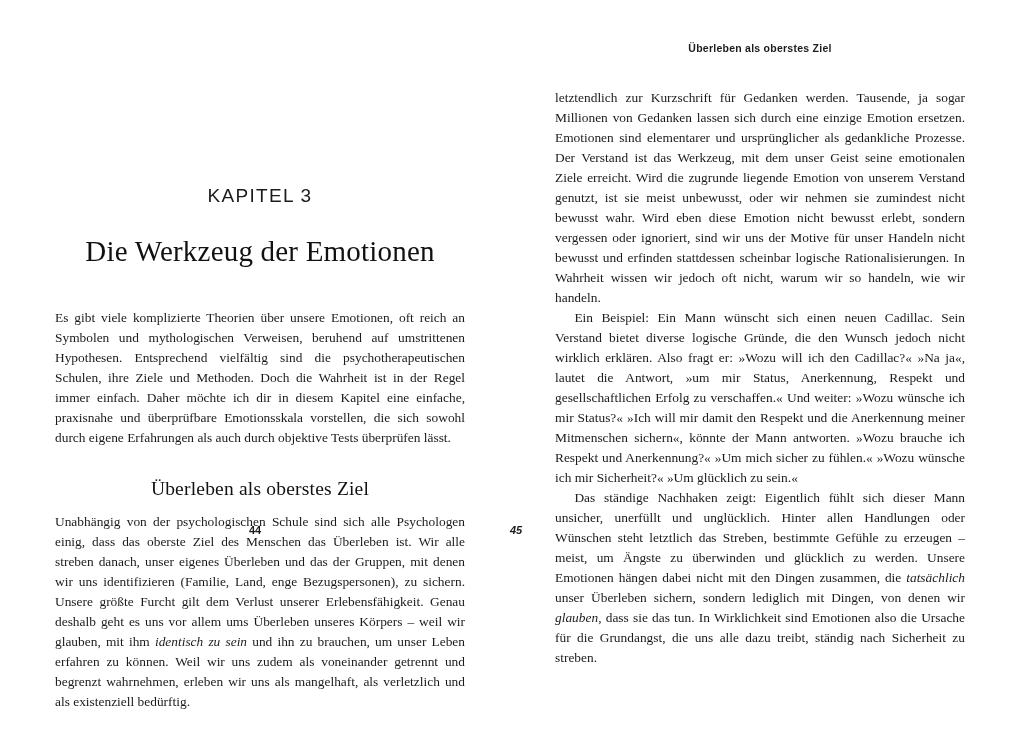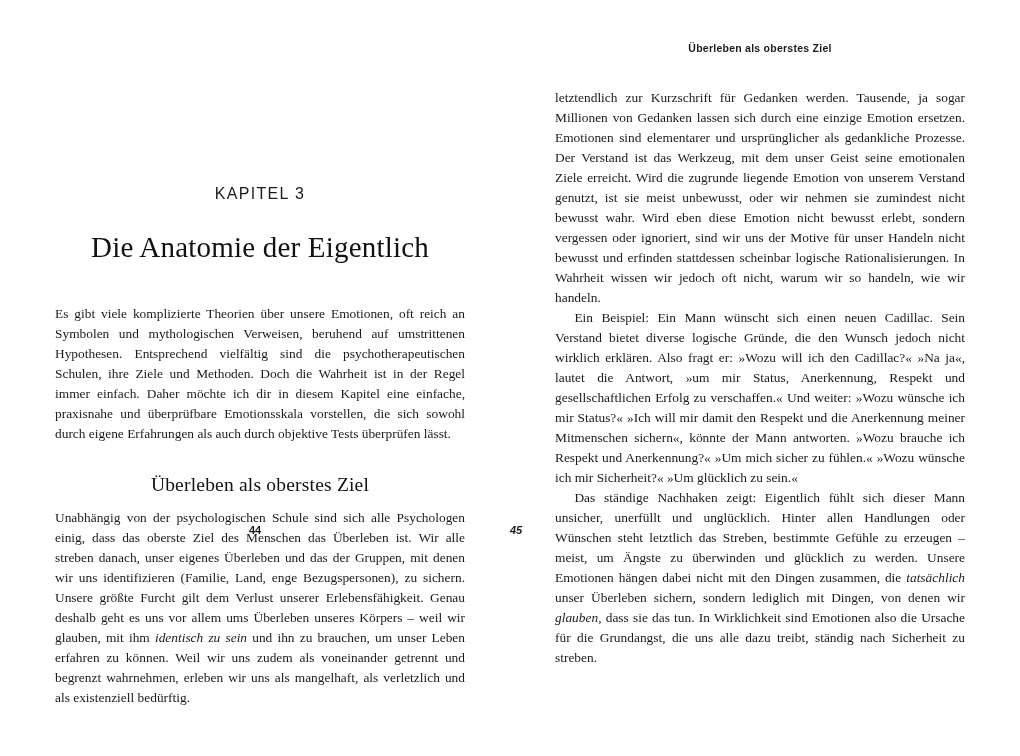--- a/index.html
+++ b/index.html
@@ -66,21 +66,21 @@
   .content-right {
     position: absolute;
     top: 88px;
     left: 45px;
     width: 410px;
   }
 
   .chapter-label {
     font-family: "Liberation Sans", "DejaVu Sans", sans-serif;
     font-weight: normal;
-    font-size: 16px;
+    font-size: 19px;
     letter-spacing: 1.3px;
     text-align: center;
     color: #1b1b1b;
     margin: 0 0 28px 0;
   }
   .chapter-title {
     font-family: "Liberation Serif", "DejaVu Serif", serif;
     font-weight: normal;
     font-size: 29px;
     line-height: 1.15;
@@ -117,21 +117,21 @@
 <body>
 
 <div class="spread">
 
   <div class="page page-left">
 
     <div class="content-left">
 
       <div class="chapter-label">KAPITEL 3</div>
 
-      <h1 class="chapter-title">Die Anatomie der Eigentlich</h1>
+      <h1 class="chapter-title">Die Werkzeug der Emotionen</h1>
 
       <p class="body">Es gibt viele komplizierte Theorien über unsere Emotionen, oft reich an Symbolen und mythologischen Verweisen, beruhend auf umstrittenen Hypothesen. Entsprechend vielfältig sind die psychotherapeutischen Schulen, ihre Ziele und Methoden. Doch die Wahrheit ist in der Regel immer einfach. Daher möchte ich dir in diesem Kapitel eine einfache, praxisnahe und überprüfbare Emotionsskala vorstellen, die sich sowohl durch eigene Erfahrungen als auch durch objektive Tests überprüfen lässt.</p>
 
       <h2 class="section-title">Überleben als oberstes Ziel</h2>
 
       <p class="body"><span>Unabhängig von der psychologischen Schule sind sich alle Psychologen einig, dass das oberste Ziel des Menschen das Überleben ist. Wir alle streben danach, unser eigenes Überleben und das der Gruppen, mit denen wir uns identifizieren (Familie, Land, enge Bezugspersonen), zu sichern. Unsere größte Furcht gilt dem Verlust unserer Erlebensfähigkeit. Genau deshalb geht es uns vor allem ums Überleben unseres Körpers – weil wir glauben, mit ihm </span><i>identisch zu sein</i><span> und ihn zu brauchen, um unser Leben erfahren zu können. Weil wir uns zudem als voneinander getrennt und begrenzt wahrnehmen, erleben wir uns als mangelhaft, als verletzlich und als existenziell bedürftig.</span></p>
 
 
     </div>
 

